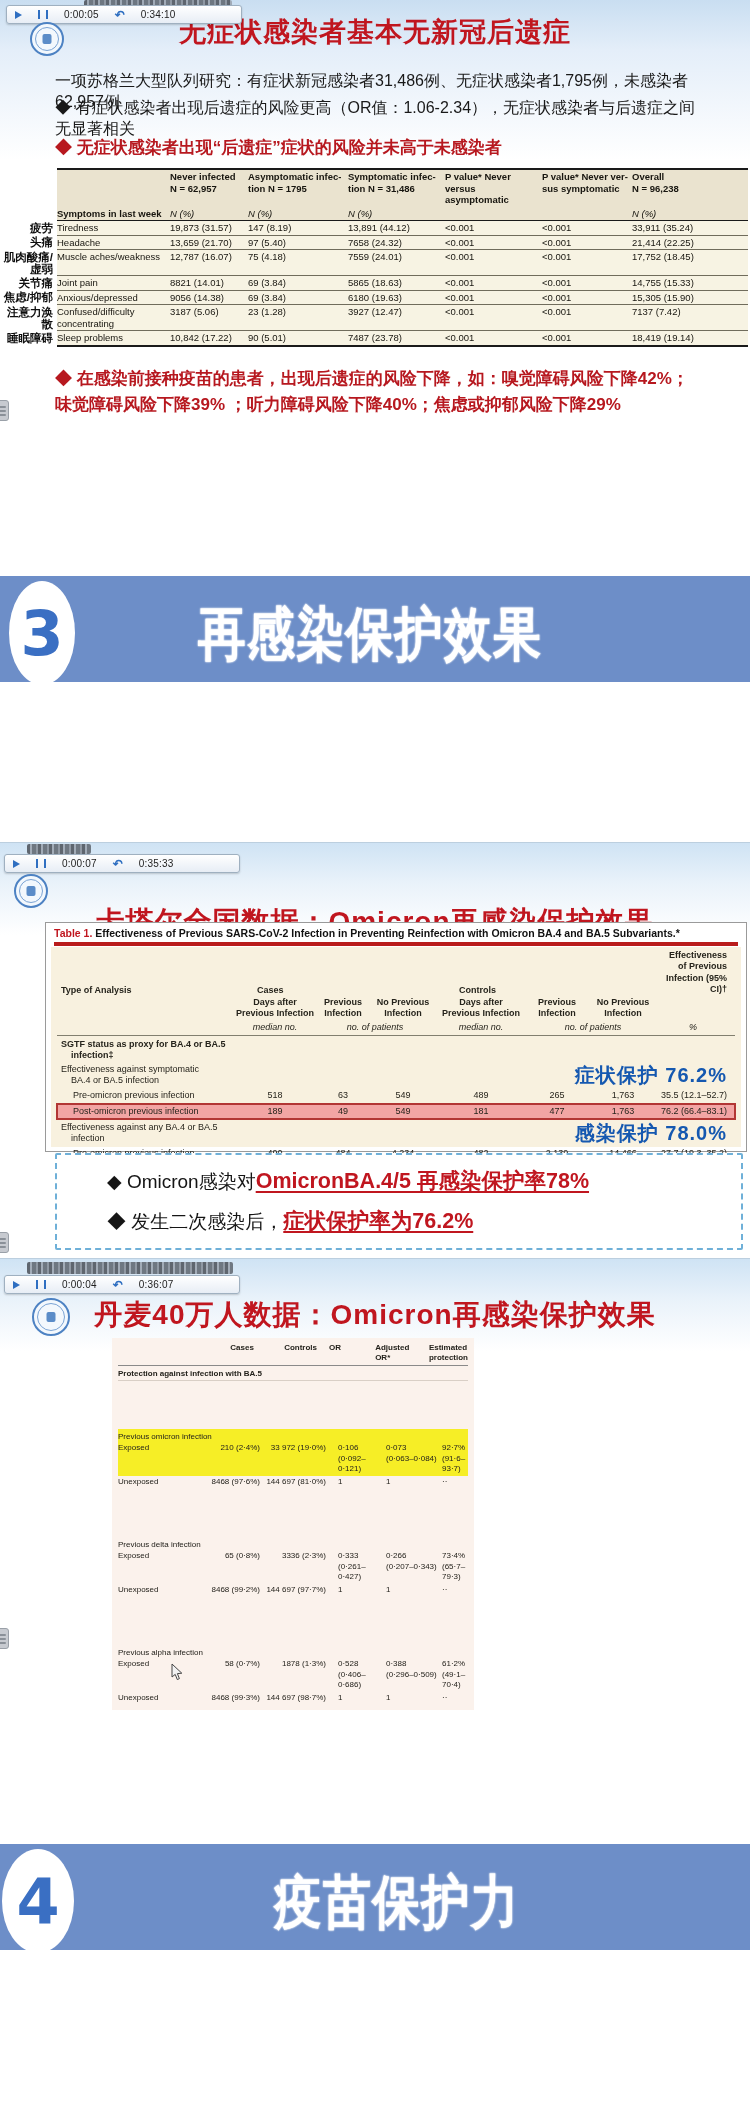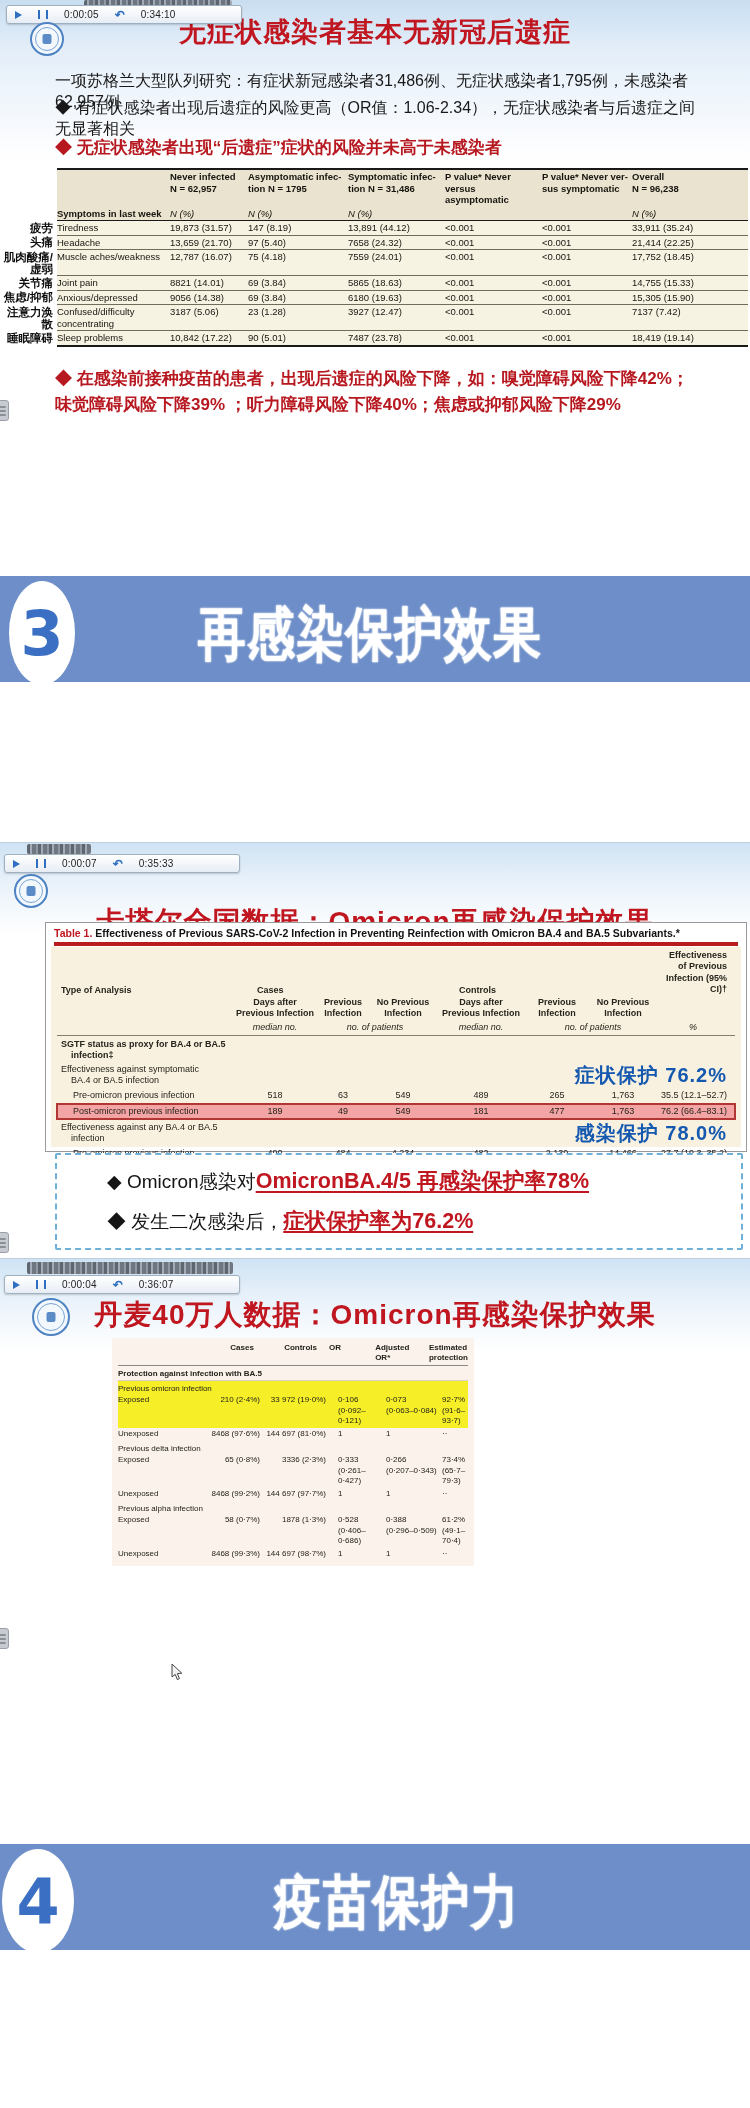--- a/index.html
+++ b/index.html
@@ -94,21 +94,21 @@
   
   .dtable{position:absolute;left:112px;top:80px;width:362px;background:#fbf2ec;padding:5px 6px;box-sizing:border-box;
           font-size:8px;color:#24221c;}
   .drow,.dhead{display:flex;align-items:flex-start;}
   .dl{width:92px;} .d1{width:50px;text-align:right;} .d2{width:66px;text-align:right;}
   .d3{width:56px;padding-left:12px;box-sizing:border-box;} .d4{width:56px;padding-left:4px;box-sizing:border-box;}
   .d5{flex:1;padding-left:4px;box-sizing:border-box;}
   .dhead{font-weight:bold;border-bottom:1px solid #8a8a8a;padding-bottom:3px;}
   .dhead span{white-space:pre-line;line-height:1.2;}
   .dsec{font-weight:bold;padding:3px 0 2px;border-bottom:1px solid #d9cfc6;}
-  .dgname{padding:2.5px 0 1px;}
+  .dgname{padding:2.5px 0 1px;margin-top:48px;}
   .drow{padding:1.5px 0;}
   .drow span{white-space:pre-line;line-height:1.3;}
   .dyellow{background:#f6ee26;}
 
   .edge-icon{position:absolute;left:-6px;width:15px;height:21px;background:#c7cad0;border:1px solid #9aa0a8;
              border-radius:3px;display:flex;flex-direction:column;justify-content:center;gap:2px;padding:2px;box-sizing:border-box;z-index:6;}
   .edge-icon i{display:block;height:2px;background:#8a9098;border-radius:1px;}
 
   .cursor{position:absolute;z-index:9;}
 </style>

